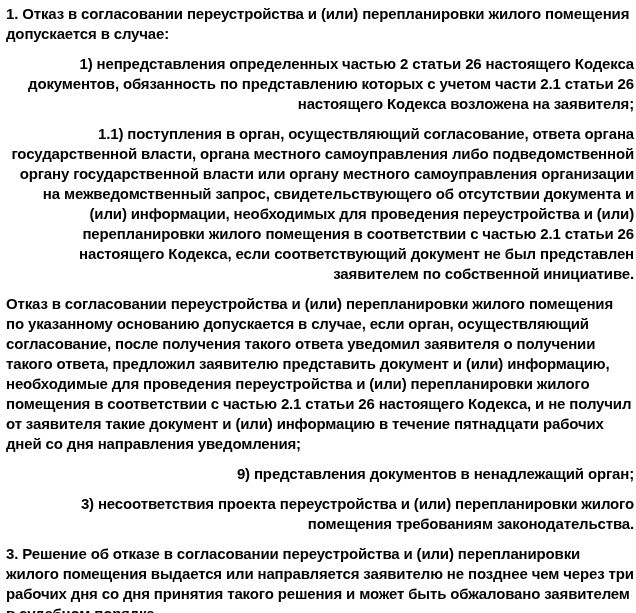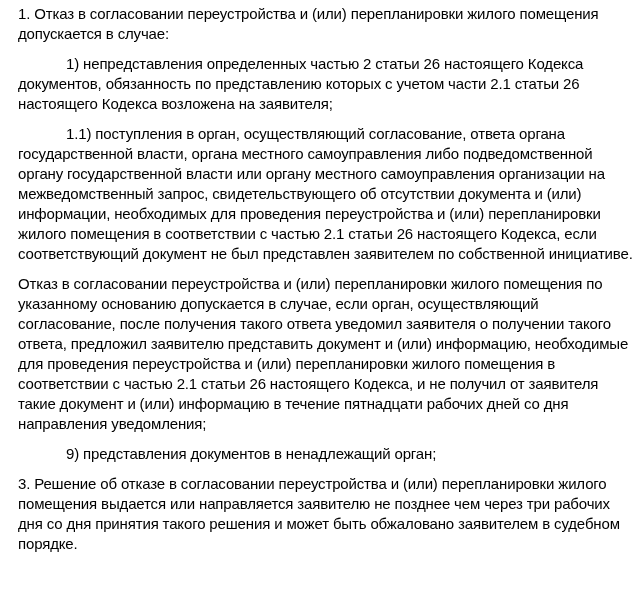--- a/index.html
+++ b/index.html
@@ -14,30 +14,33 @@
       font-family: "Liberation Sans", sans-serif;
       font-size: 15px;
       line-height: 20px;
       color: #000000;
     }
     .doc {
       padding: 4px 6px 0 6px;
       width: 628px;
     }
     .para {
-      margin: 0 0 10px 12px;
+      margin: 0 0 10px 0;
       letter-spacing: -0.15px;
+      font-weight: bold;
     }
     .para.indent {
       text-indent: 48px;
+      text-align: right;
     }
   </style>
 </head>
 <body>
 
 <div class="doc">
   <p class="para">1. Отказ в согласовании переустройства и (или) перепланировки жилого помещения допускается в случае:</p>
   <p class="para indent">1) непредставления определенных частью 2 статьи 26 настоящего Кодекса документов, обязанность по представлению которых с учетом части 2.1 статьи 26 настоящего Кодекса возложена на заявителя;</p>
   <p class="para indent">1.1) поступления в орган, осуществляющий согласование, ответа органа государственной власти, органа местного самоуправления либо подведомственной органу государственной власти или органу местного самоуправления организации на межведомственный запрос, свидетельствующего об отсутствии документа и (или) информации, необходимых для проведения переустройства и (или) перепланировки жилого помещения в соответствии с частью 2.1 статьи 26 настоящего Кодекса, если соответствующий документ не был представлен заявителем по собственной инициативе.</p>
   <p class="para">Отказ в согласовании переустройства и (или) перепланировки жилого помещения по указанному основанию допускается в случае, если орган, осуществляющий согласование, после получения такого ответа уведомил заявителя о получении такого ответа, предложил заявителю представить документ и (или) информацию, необходимые для проведения переустройства и (или) перепланировки жилого помещения в соответствии с частью 2.1 статьи 26 настоящего Кодекса, и не получил от заявителя такие документ и (или) информацию в течение пятнадцати рабочих дней со дня направления уведомления;</p>
   <p class="para indent">9) представления документов в ненадлежащий орган;</p>
+  <p class="para indent">3) несоответствия проекта переустройства и (или) перепланировки жилого помещения требованиям законодательства.</p>
   <p class="para">3. Решение об отказе в согласовании переустройства и (или) перепланировки жилого помещения выдается или направляется заявителю не позднее чем через три рабочих дня со дня принятия такого решения и может быть обжаловано заявителем в судебном порядке.</p>
 </div>
 
 </body></html>

